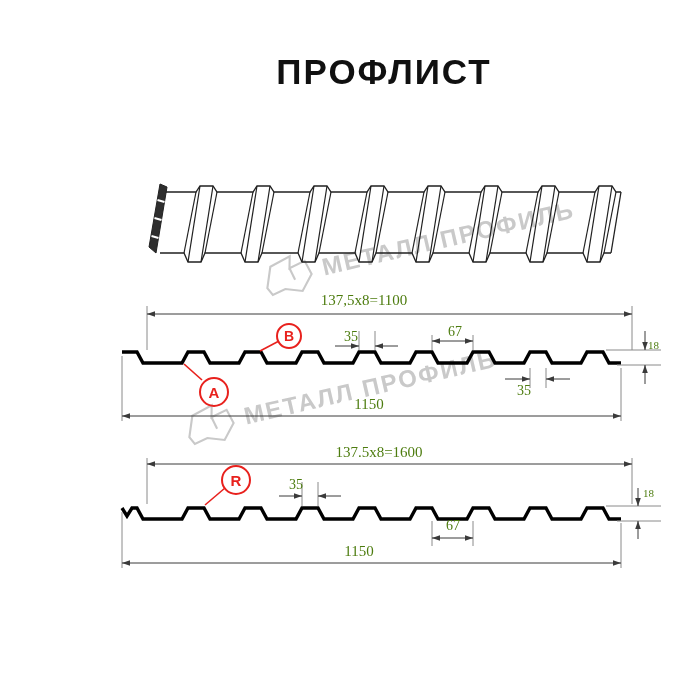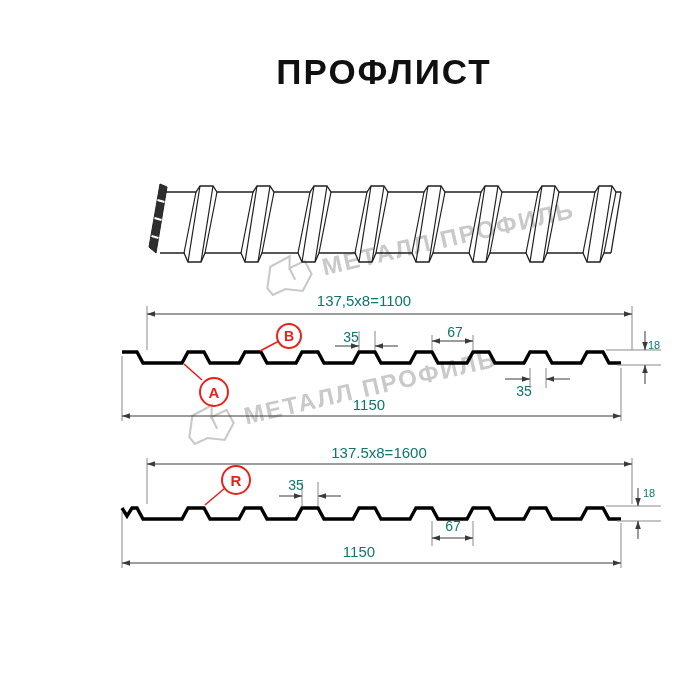--- a/index.html
+++ b/index.html
@@ -5,22 +5,22 @@
   html,body{margin:0;padding:0;background:#ffffff;}
   .stage{position:relative;width:700px;height:700px;background:#ffffff;overflow:hidden;
          font-family:"Liberation Sans",sans-serif;margin-left:34px;}
   .page-title{position:absolute;top:52px;left:0;width:700px;text-align:center;margin:0;
               font-size:35px;font-weight:700;letter-spacing:2px;color:#101010;}
   .page-subtitle{position:absolute;top:97px;left:0;width:700px;text-align:center;
               font-size:18px;font-weight:700;letter-spacing:1px;color:#101010;}
   .caption{position:absolute;top:615px;left:0;width:700px;text-align:center;
               font-size:16px;font-weight:700;letter-spacing:.5px;color:#1c1c1c;}
   svg.drawing{position:absolute;left:0;top:0;}
-  .dim{position:absolute;font-size:14px;color:#0f766e;white-space:nowrap;
-       transform:translateX(-50%);}
+  .dim{position:absolute;font-size:14px;color:#4d7c0f;white-space:nowrap;
+       transform:translateX(-50%);font-family:Liberation Serif, serif;}
   .dim.s15{font-size:15px;}
   .dim.s13{font-size:11px;transform:none;}
   .marker{position:absolute;border-radius:50%;display:flex;align-items:center;justify-content:center;
           font-weight:600;background:transparent;}
   .marker.big{width:26px;height:26px;font-size:15px;}
   .marker.small{width:22px;height:22px;font-size:14px;}
   .watermark{position:absolute;display:flex;align-items:center;gap:10px;
              transform:rotate(-13deg);transform-origin:left center;}
   .wm-text{font-size:24px;font-weight:700;letter-spacing:2px;white-space:nowrap;}
 </style>

